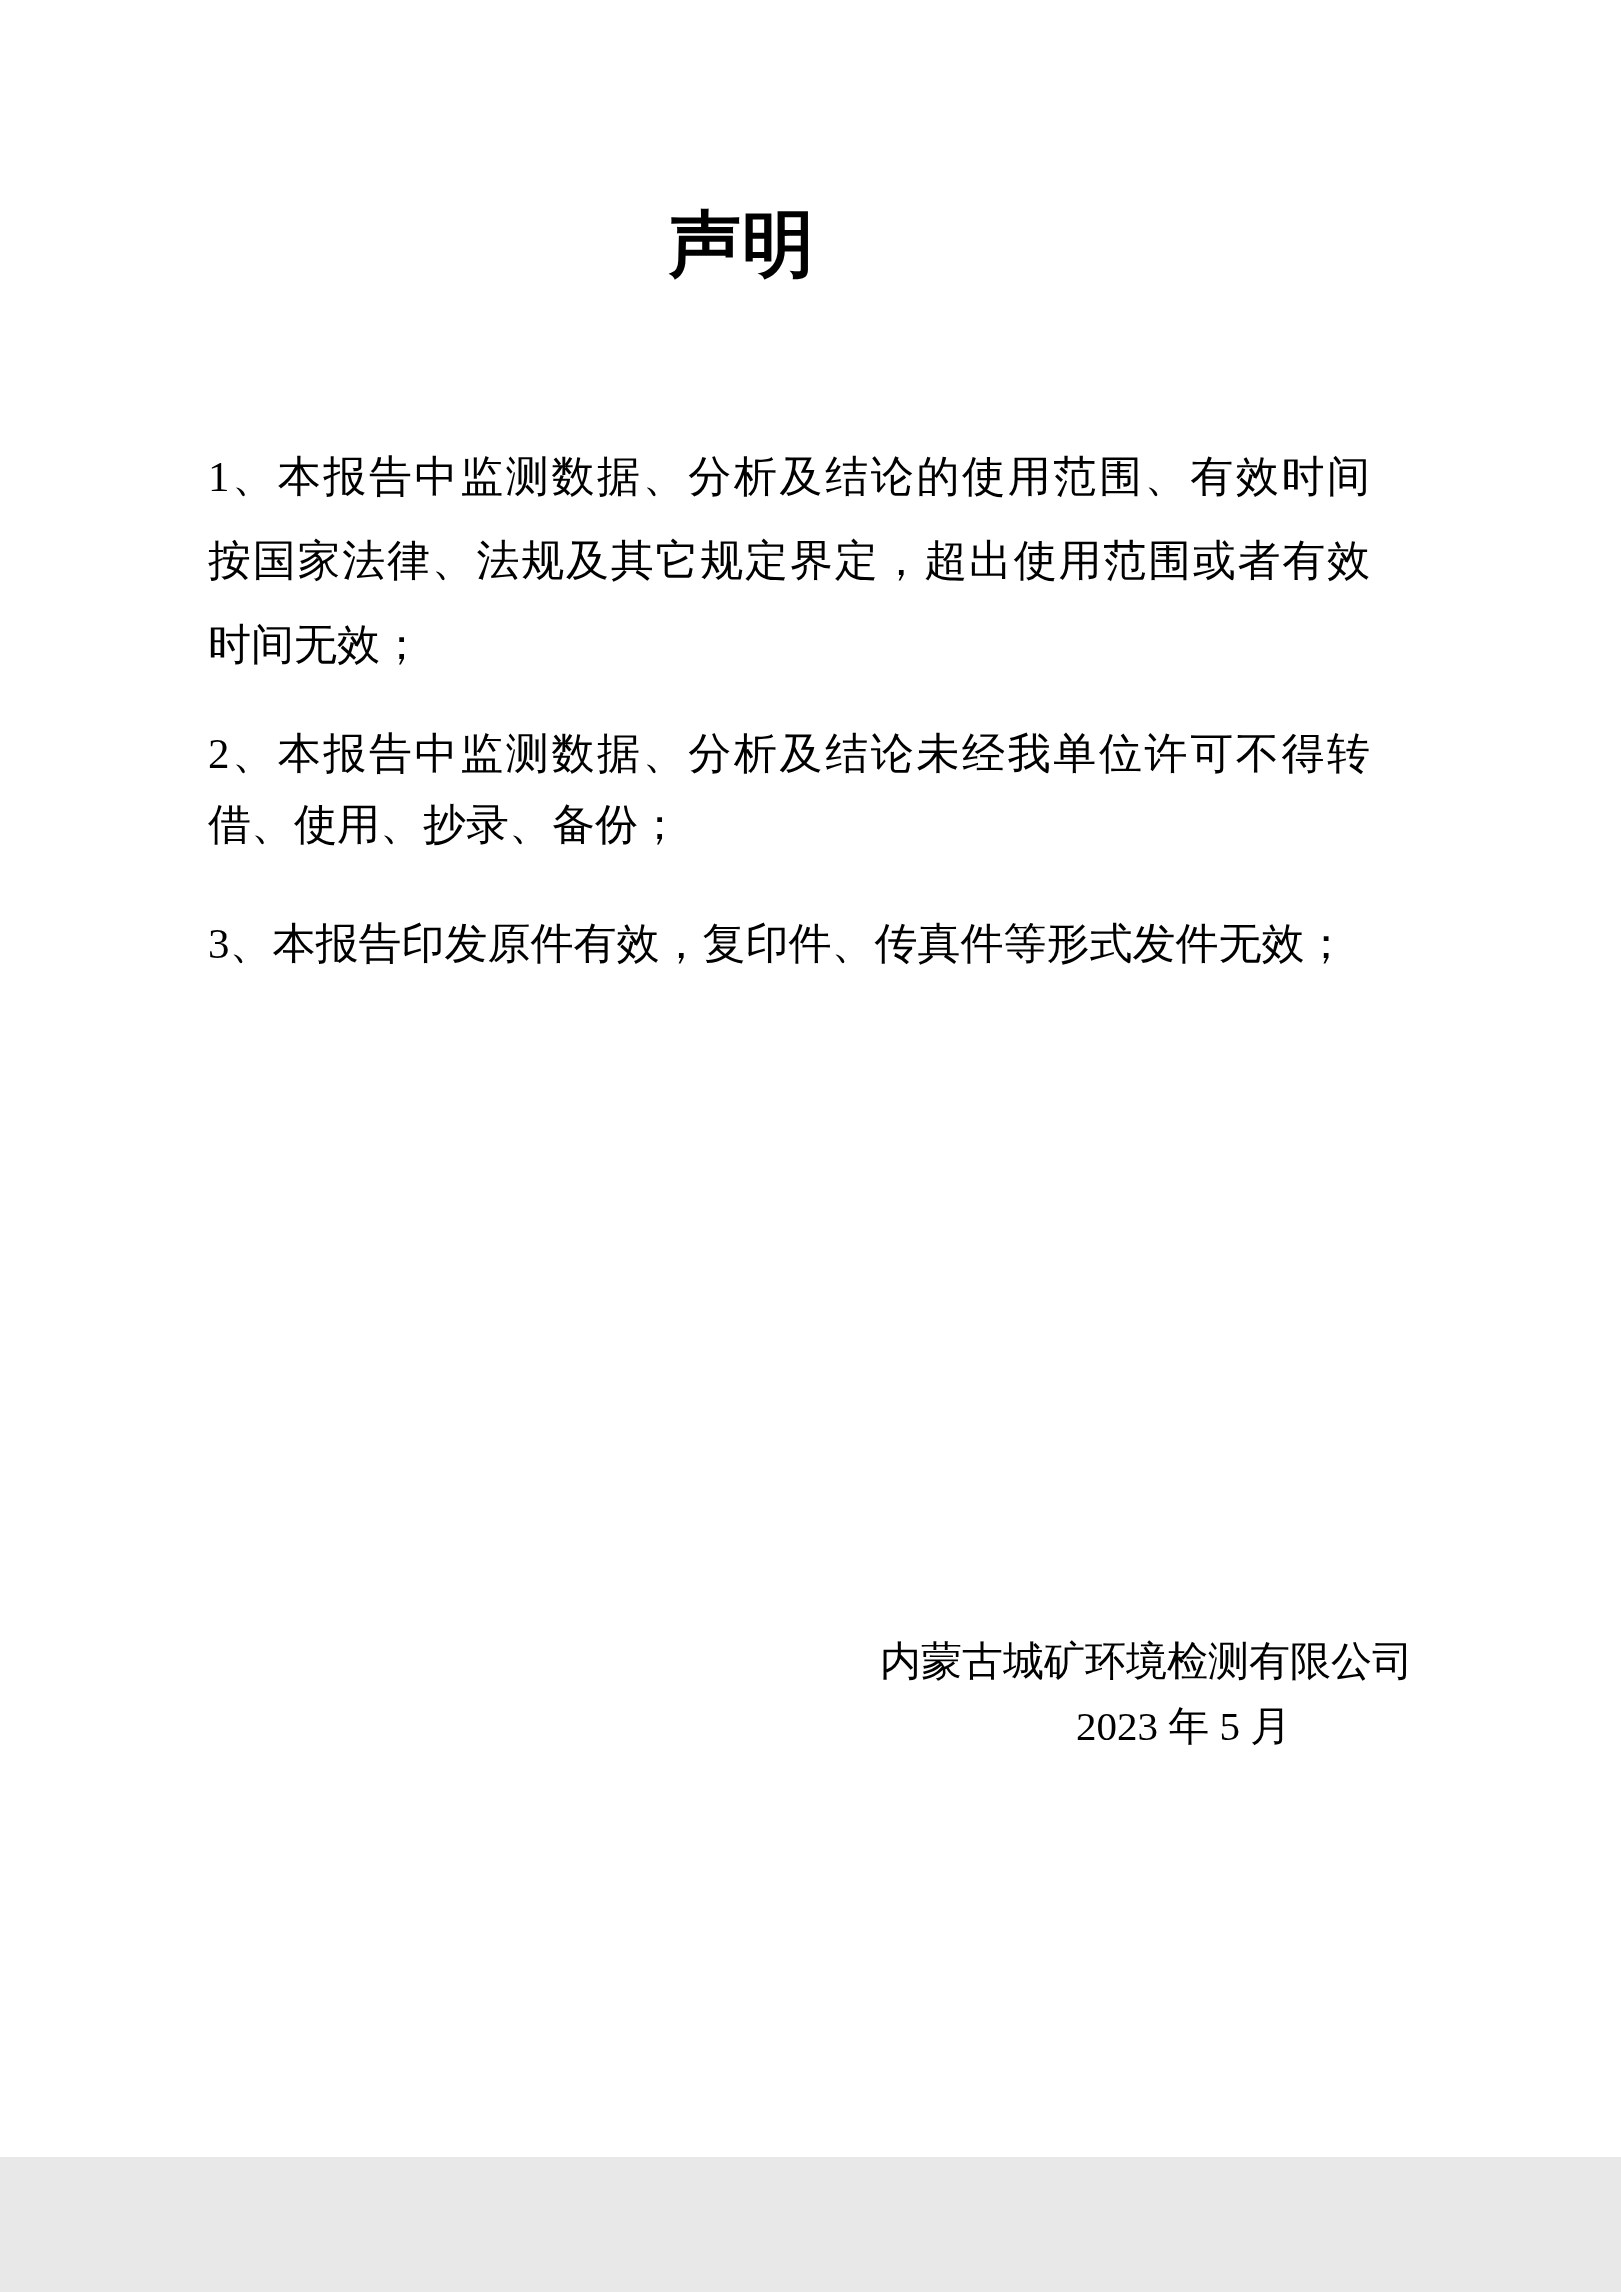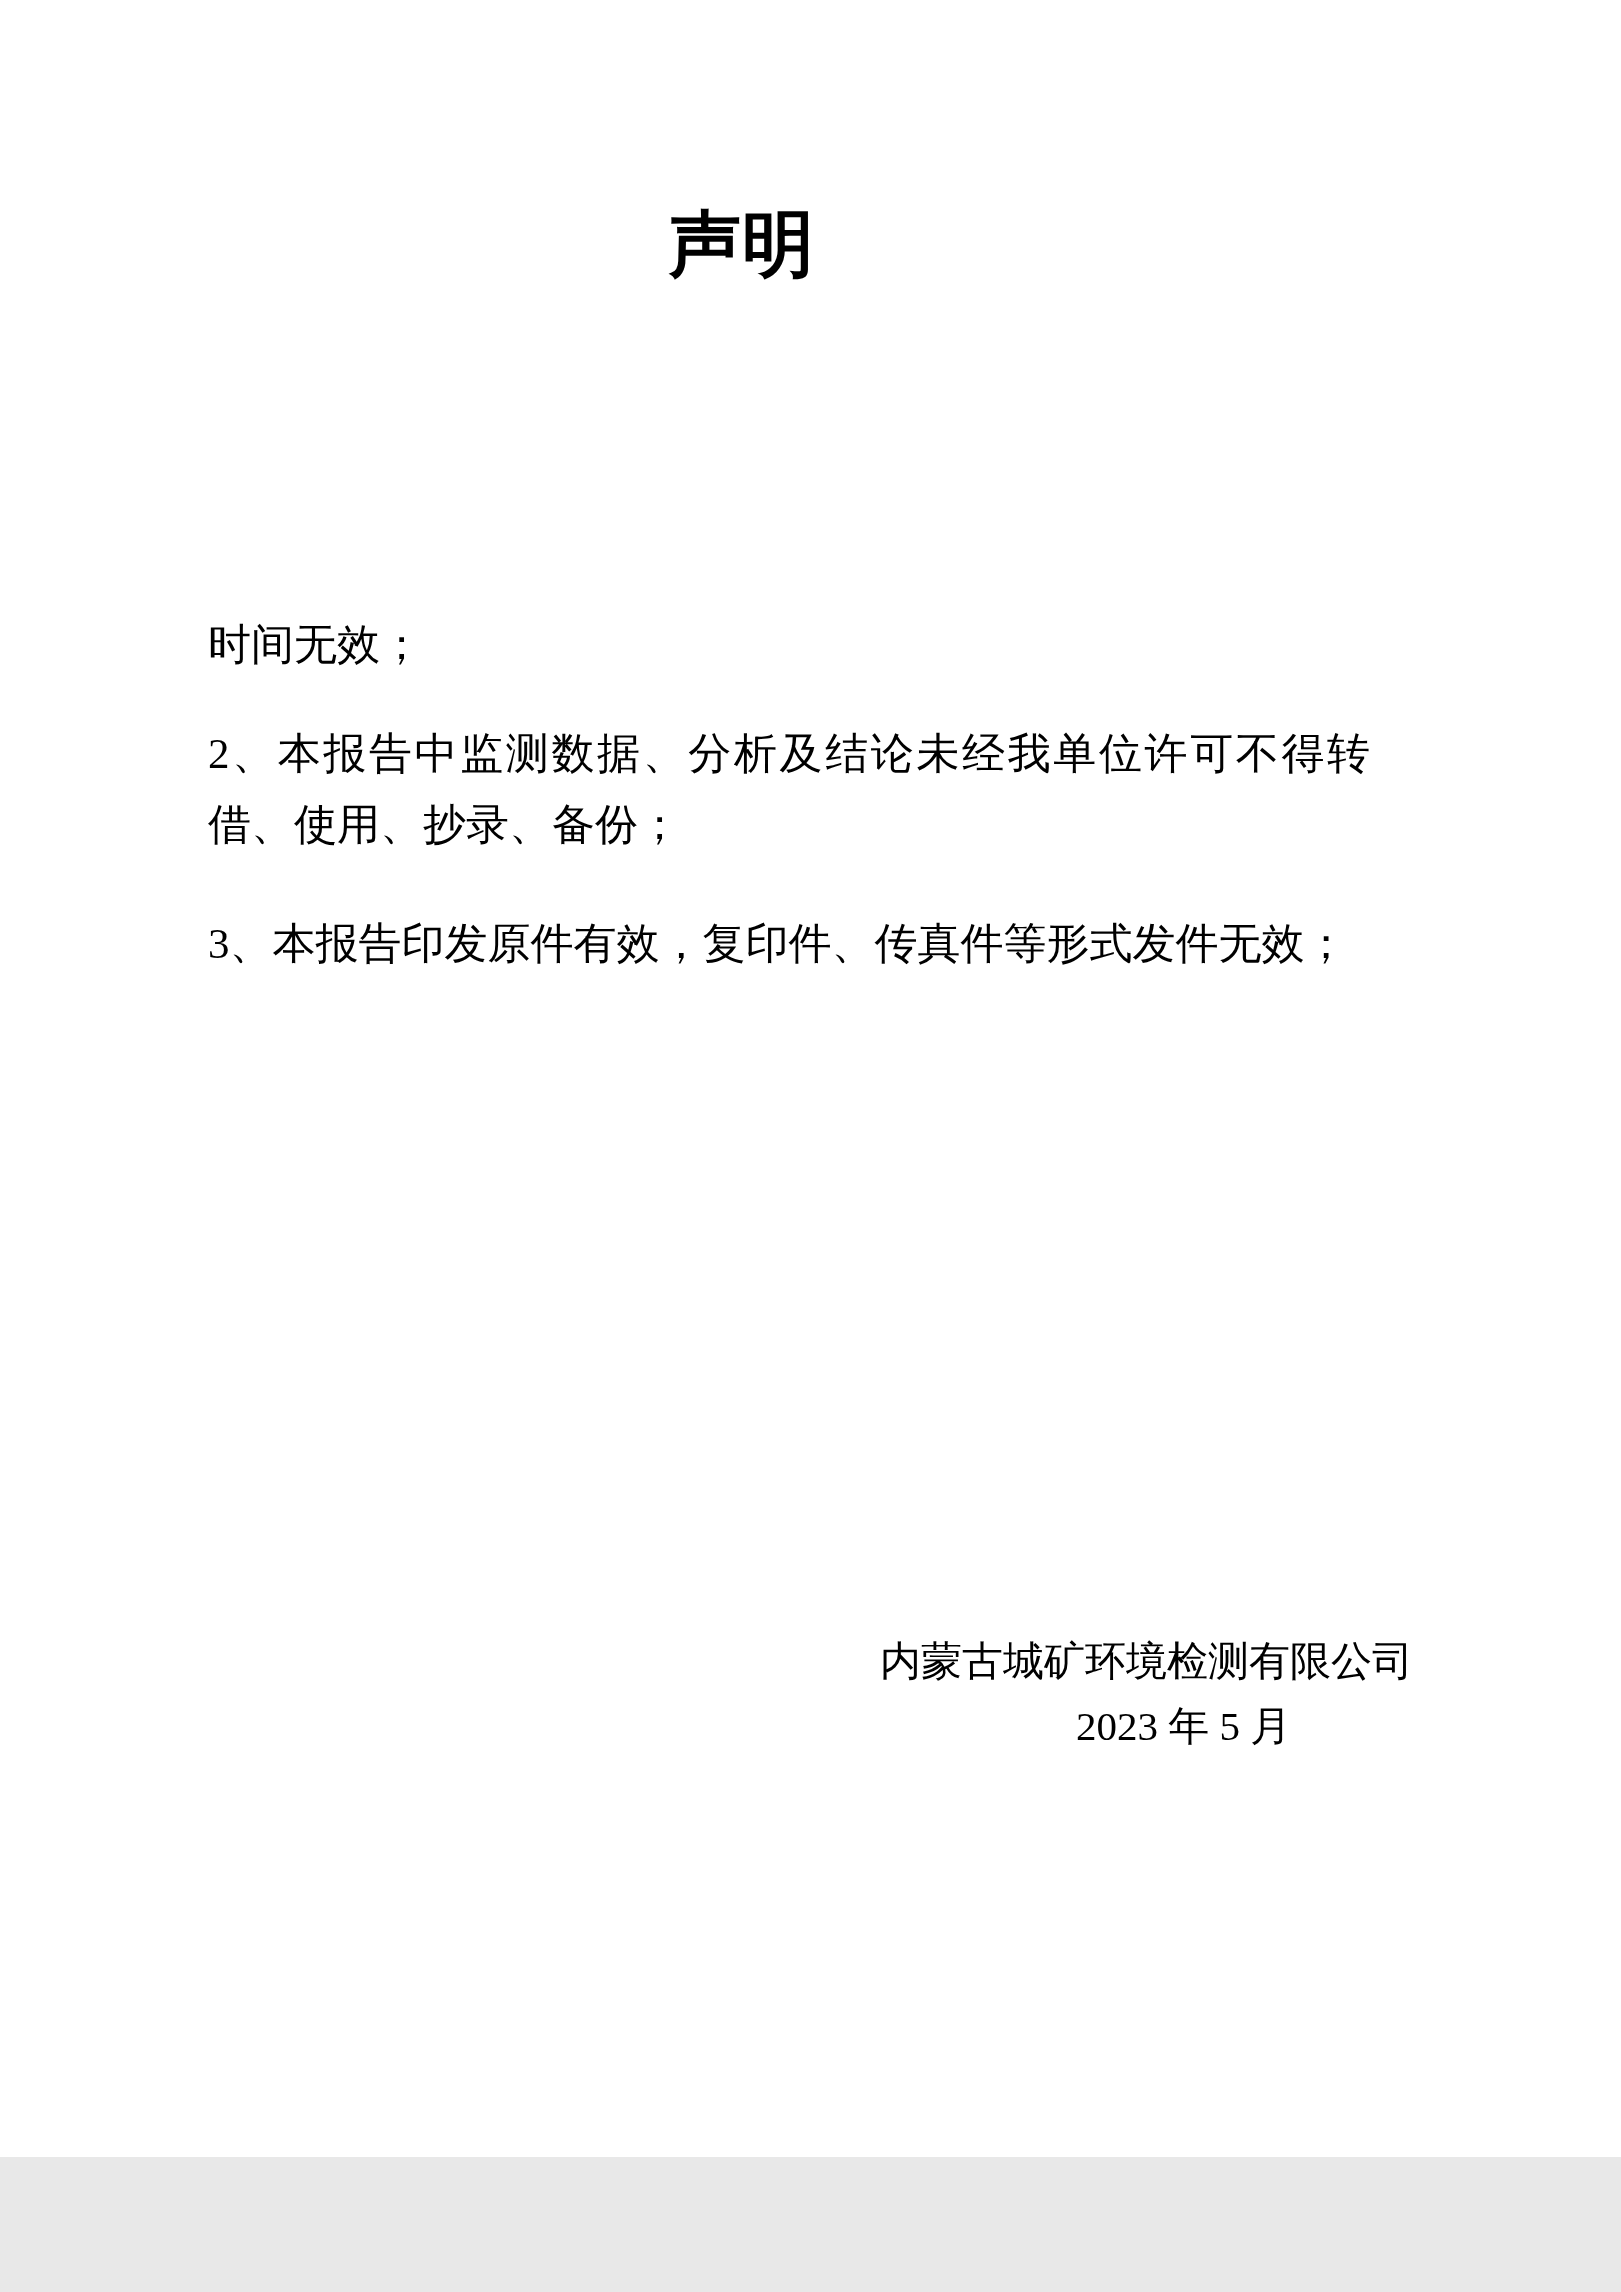--- a/index.html
+++ b/index.html
@@ -50,21 +50,23 @@
   .sig-company { left: 880px;  top: 1617px; margin-top: 20px; }
   .sig-date    { left: 1076px; top: 1702px; }
 </style>
 </head>
 <body>
 
 <div class="page">
 
   <h1 class="doc-title">声明</h1>
 
+  <div class="body-line justified" style="top:452px">1、本报告中监测数据、分析及结论的使用范围、有效时间</div>
 
+  <div class="body-line justified" style="top:536px">按国家法律、法规及其它规定界定，超出使用范围或者有效</div>
 
   <div class="body-line" style="top:620px">时间无效；</div>
 
   <div class="body-line justified" style="top:729px">2、本报告中监测数据、分析及结论未经我单位许可不得转</div>
 
   <div class="body-line" style="top:800px">借、使用、抄录、备份；</div>
 
   <div class="body-line" style="top:919px">3、本报告印发原件有效，复印件、传真件等形式发件无效；</div>
 
 

